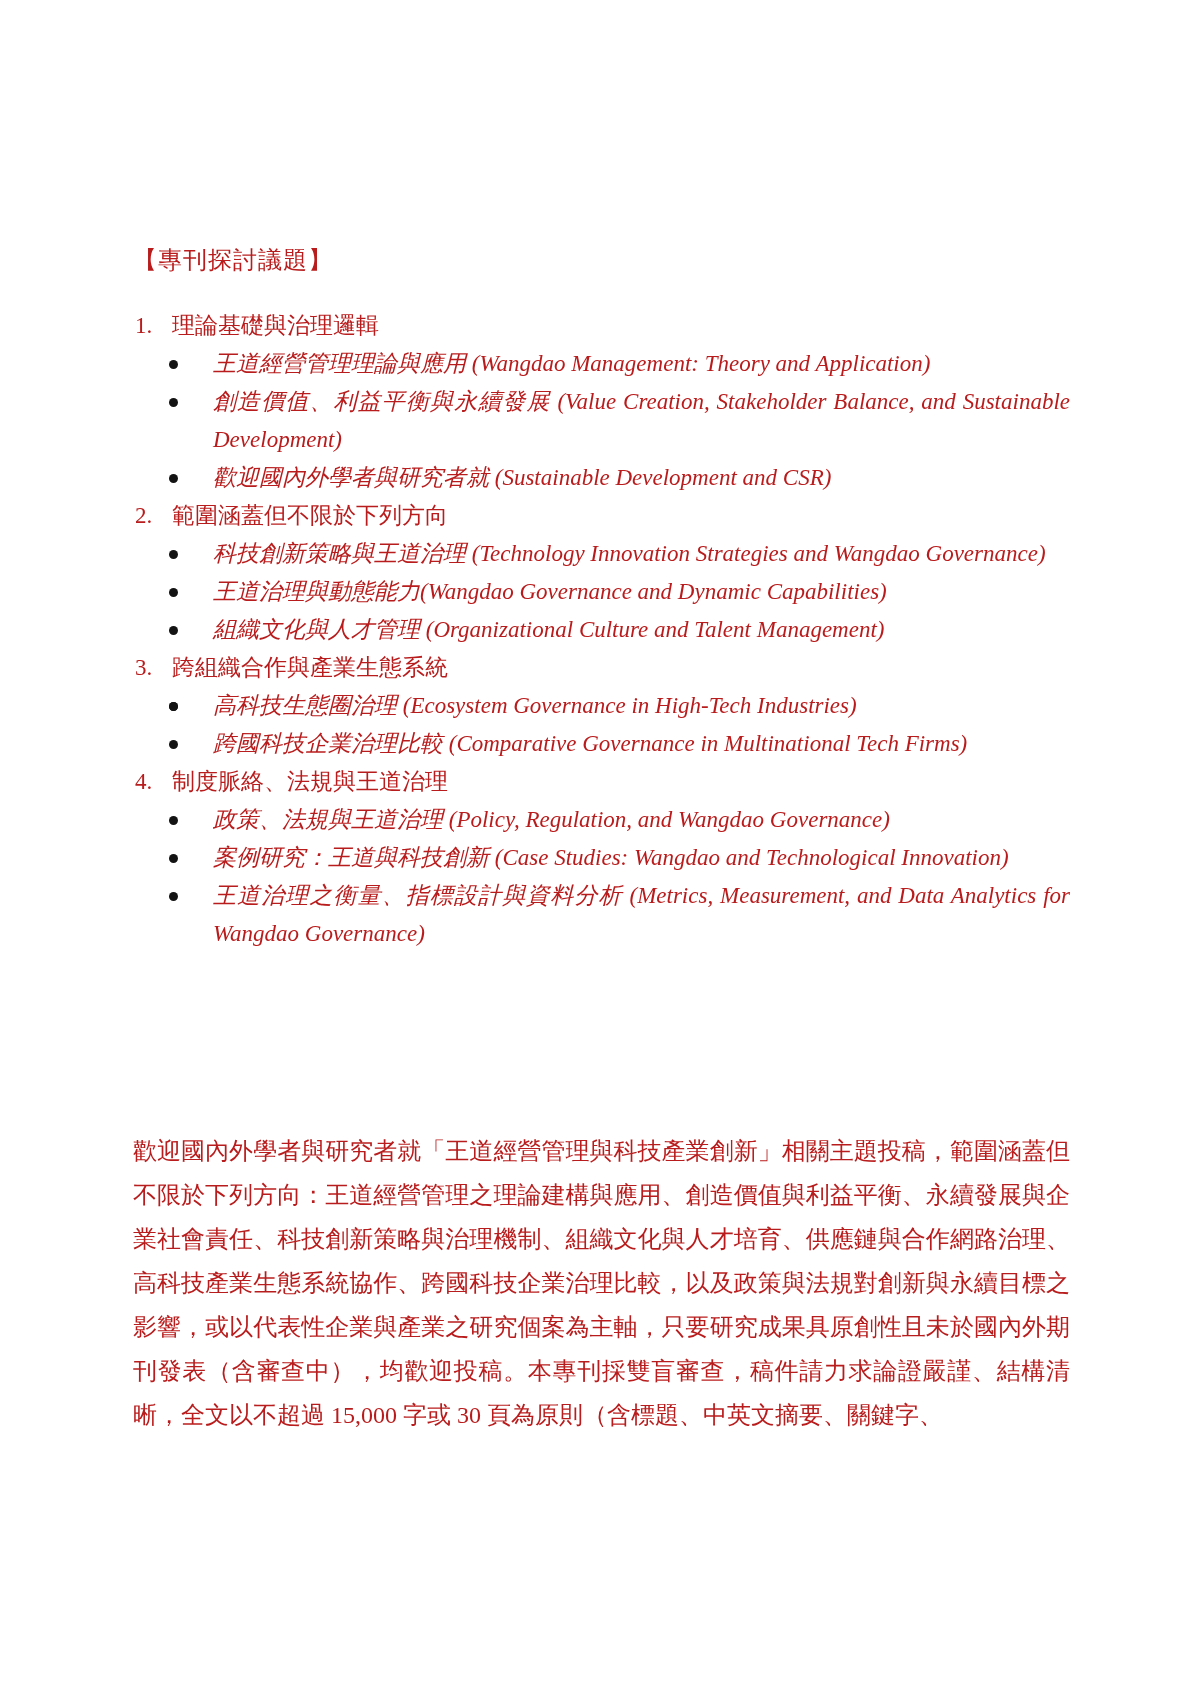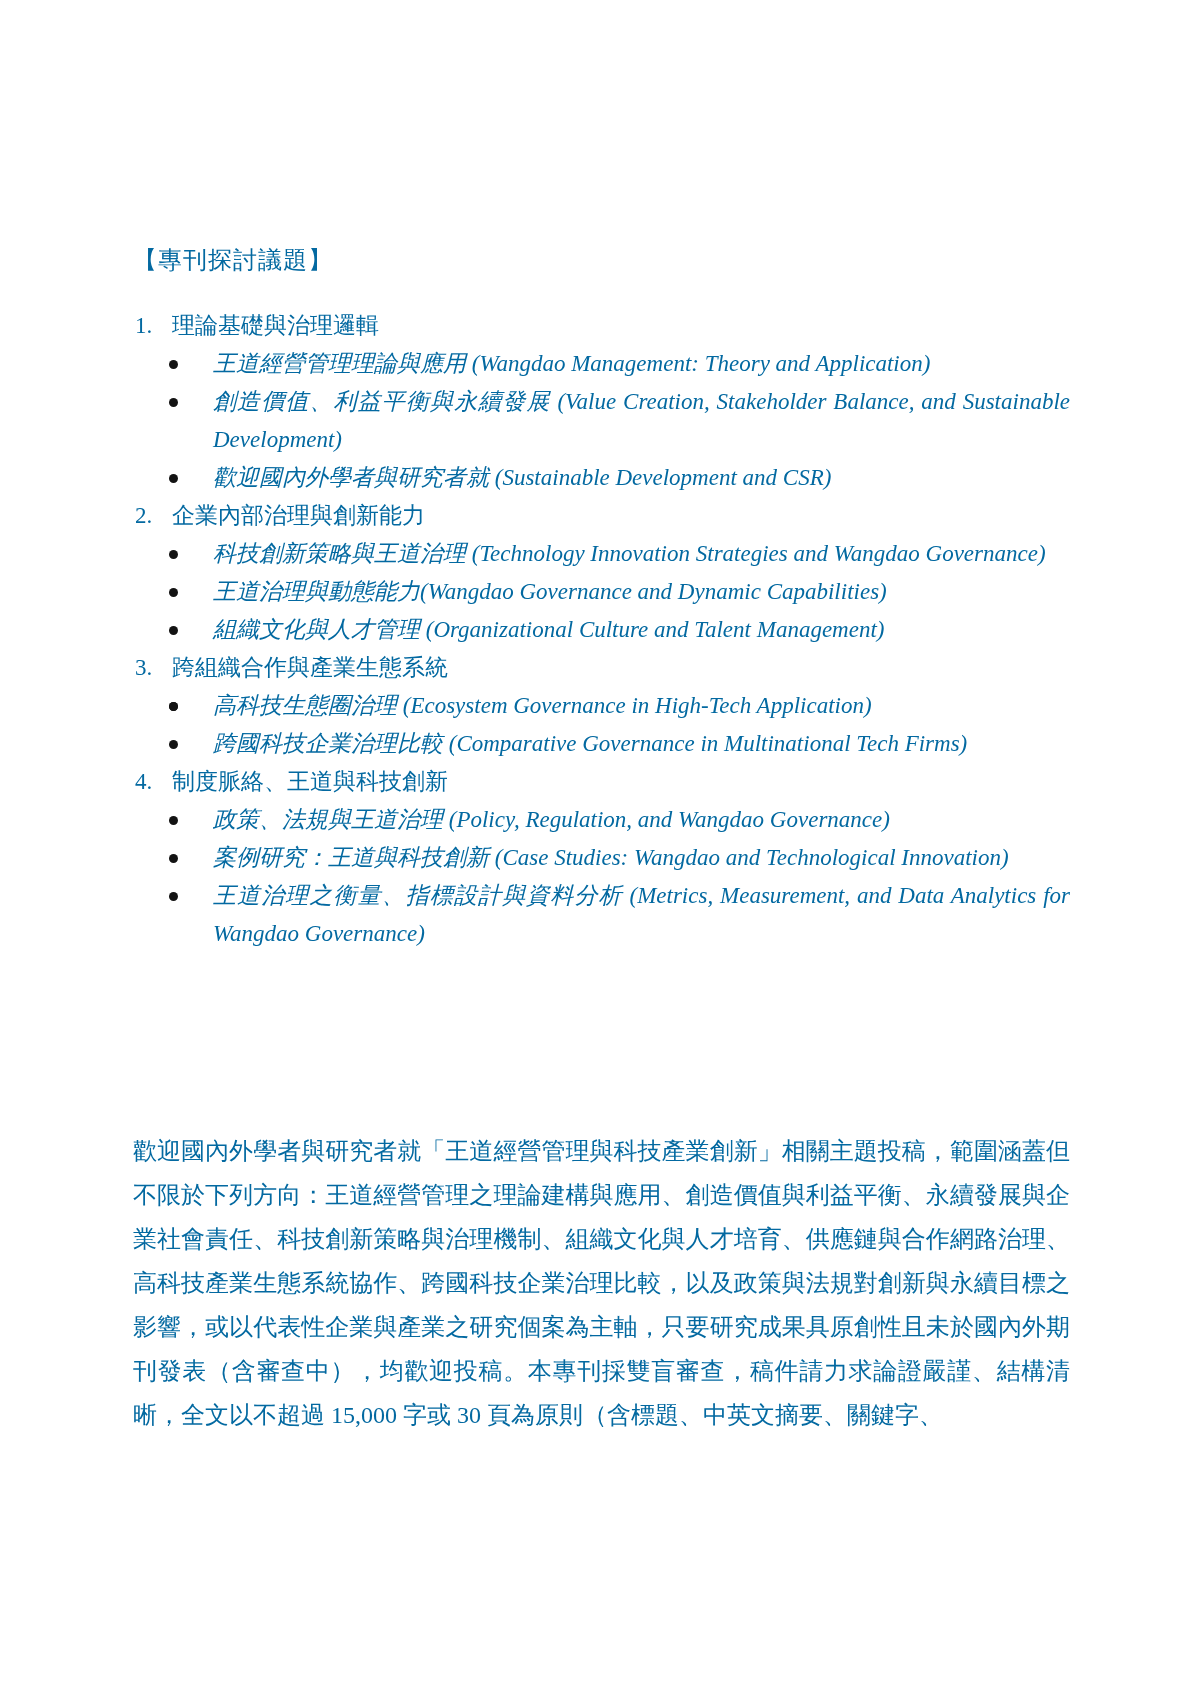--- a/index.html
+++ b/index.html
@@ -5,21 +5,21 @@
   html, body {
     margin: 0;
     padding: 0;
     background: #ffffff;
   }
   .page {
     position: relative;
     width: 1200px;
     height: 1697px;
     background: #ffffff;
-    color: #0369a1;
+    color: #b91c1c;
     font-family: "Liberation Serif", "DejaVu Serif", serif;
     box-sizing: border-box;
     padding: 245px 130px 0 133px;
     overflow: hidden;
   }
   .section-title {
     font-size: 24px;
     line-height: 30px;
     margin: 0 0 32px 0;
     font-weight: normal;
@@ -96,21 +96,21 @@
         <li class="bullet-item">
           <span class="bullet-icon"></span>
           <span>歡迎國內外學者與研究者就 (Sustainable Development and CSR)</span>
         </li>
       </ul>
     </li>
 
     <li>
       <div class="topic-head">
         <span class="topic-number">2.</span>
-        <span>企業內部治理與創新能力</span>
+        <span>範圍涵蓋但不限於下列方向</span>
       </div>
       <ul class="bullets">
         <li class="bullet-item">
           <span class="bullet-icon"></span>
           <span>科技創新策略與王道治理 (Technology Innovation Strategies and Wangdao Governance)</span>
         </li>
         <li class="bullet-item">
           <span class="bullet-icon"></span>
           <span>王道治理與動態能力(Wangdao Governance and Dynamic Capabilities)</span>
         </li>
@@ -125,33 +125,33 @@
       <div class="topic-head">
         <span class="topic-number">3.</span>
         <span>跨組織合作與產業生態系統</span>
       </div>
       <ul class="bullets">
         <li class="bullet-item">
           <span class="bullet-icon"></span>
         </li>
         <li class="bullet-item">
           <span class="bullet-icon"></span>
-          <span>高科技生態圈治理 (Ecosystem Governance in High-Tech Application)</span>
+          <span>高科技生態圈治理 (Ecosystem Governance in High-Tech Industries)</span>
         </li>
         <li class="bullet-item">
           <span class="bullet-icon"></span>
           <span>跨國科技企業治理比較 (Comparative Governance in Multinational Tech Firms)</span>
         </li>
       </ul>
     </li>
 
     <li>
       <div class="topic-head">
         <span class="topic-number">4.</span>
-        <span>制度脈絡、王道與科技創新</span>
+        <span>制度脈絡、法規與王道治理</span>
       </div>
       <ul class="bullets">
         <li class="bullet-item">
           <span class="bullet-icon"></span>
           <span>政策、法規與王道治理 (Policy, Regulation, and Wangdao Governance)</span>
         </li>
         <li class="bullet-item">
           <span class="bullet-icon"></span>
           <span>案例研究：王道與科技創新 (Case Studies: Wangdao and Technological Innovation)</span>
         </li>

